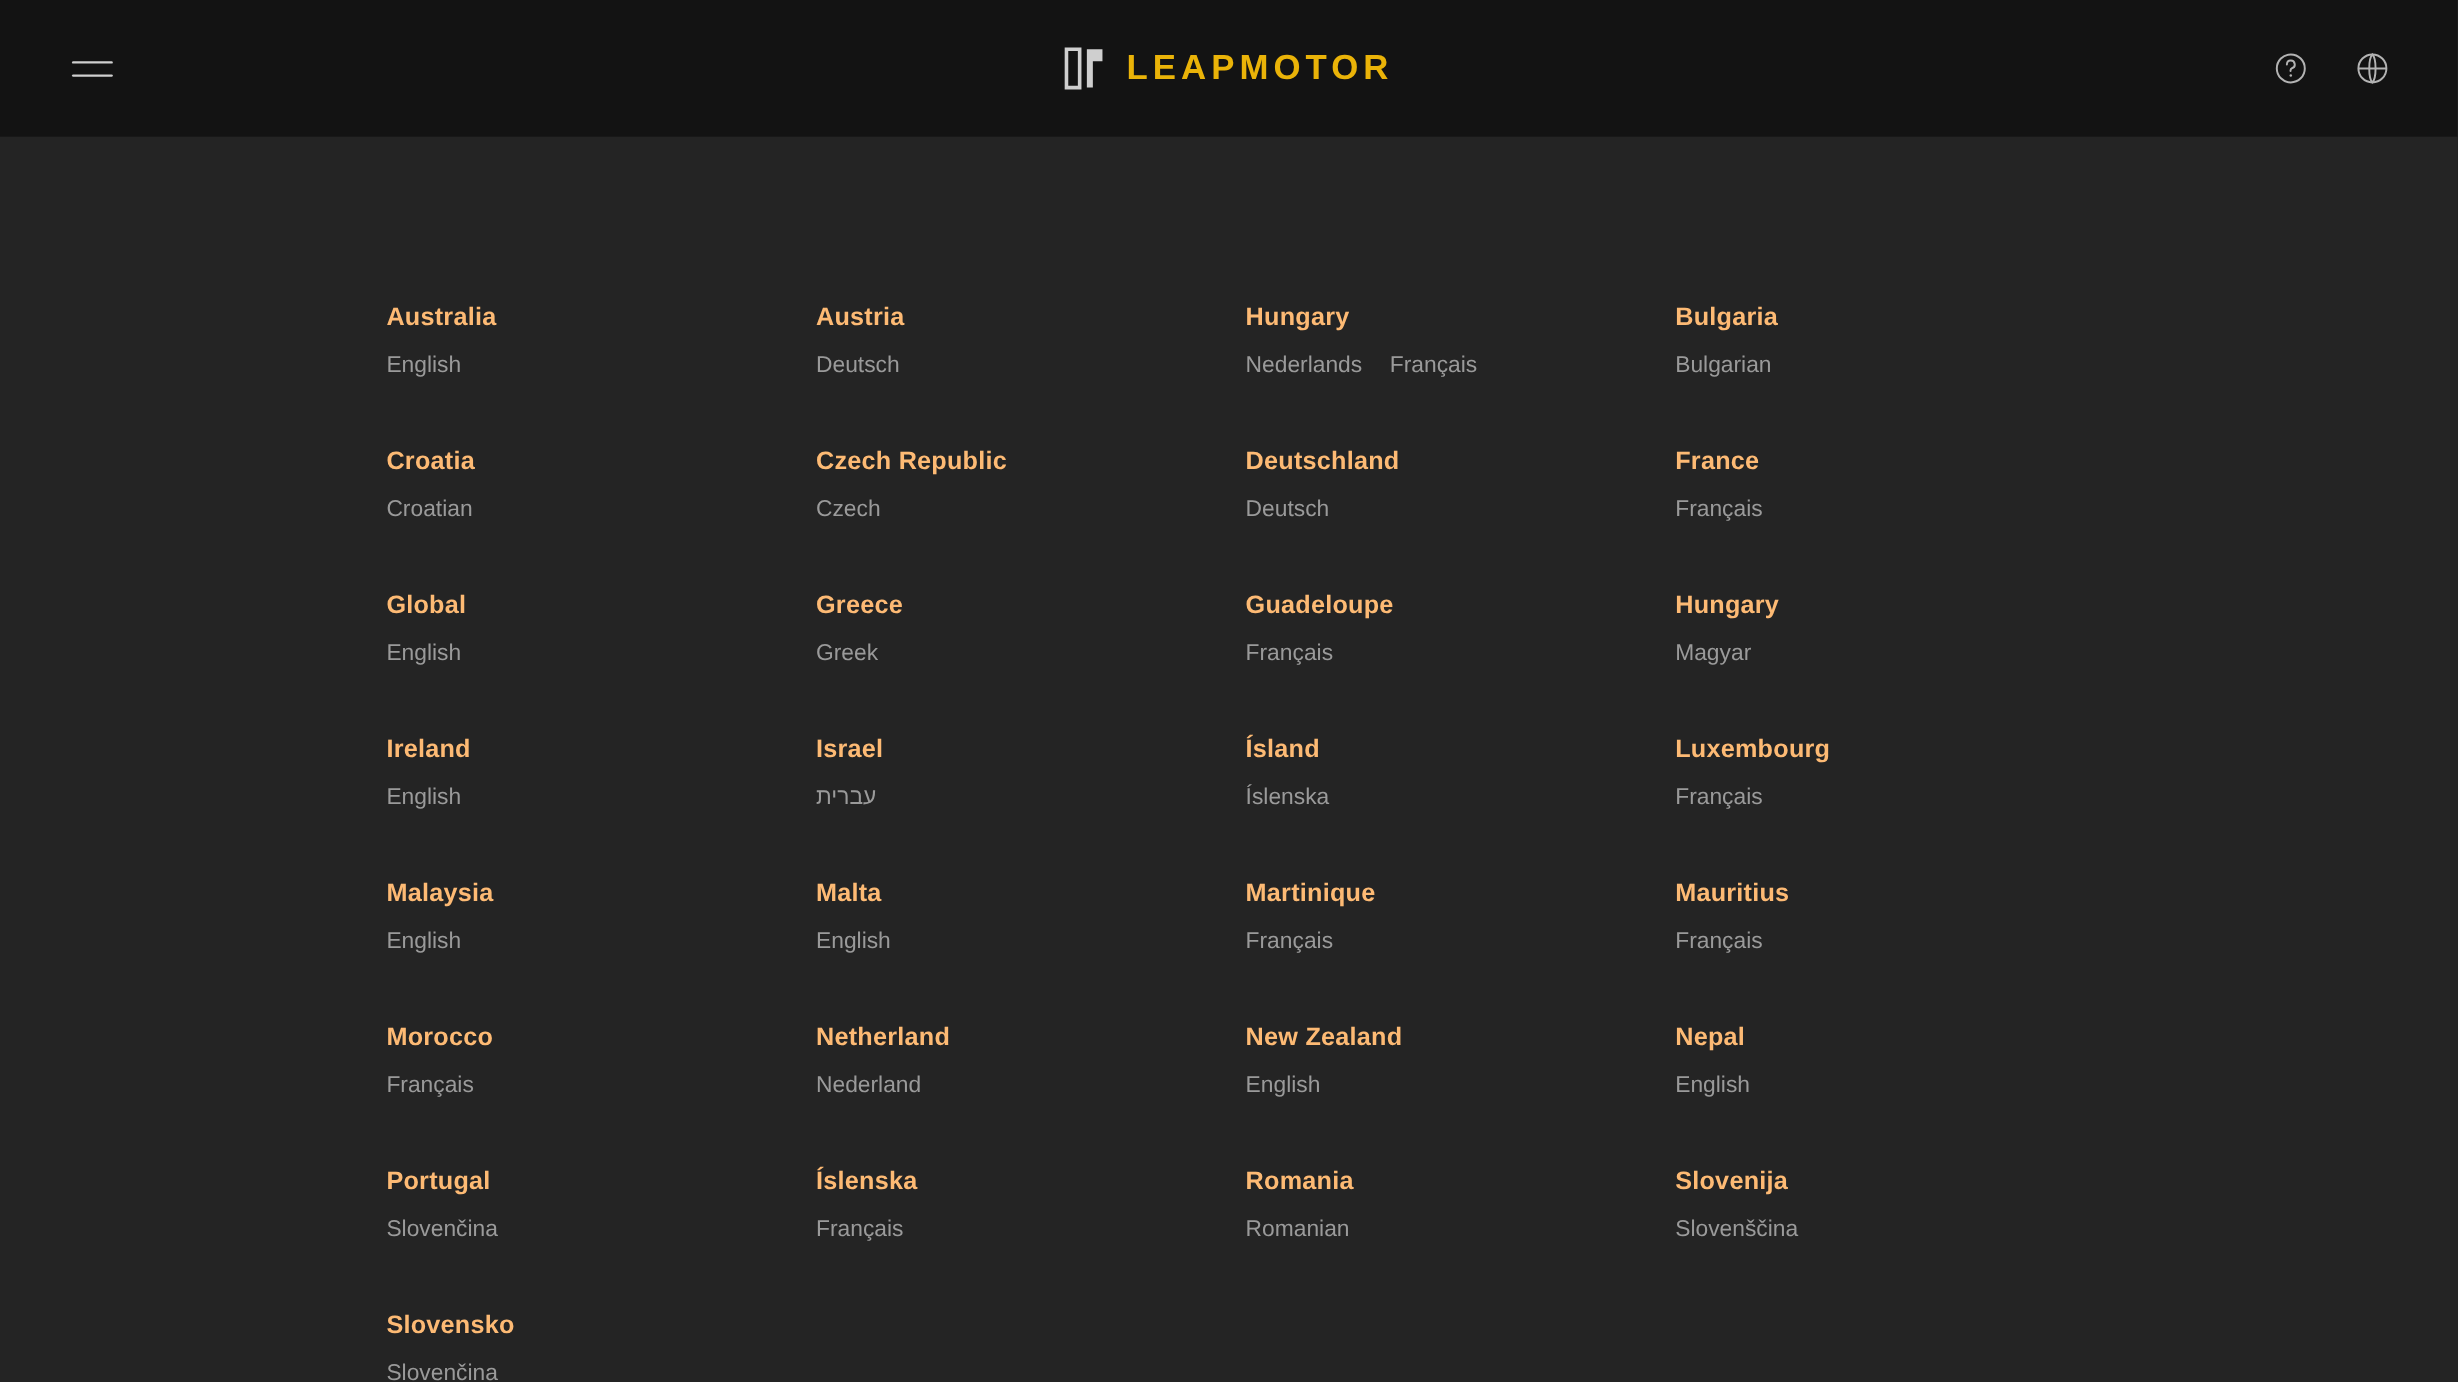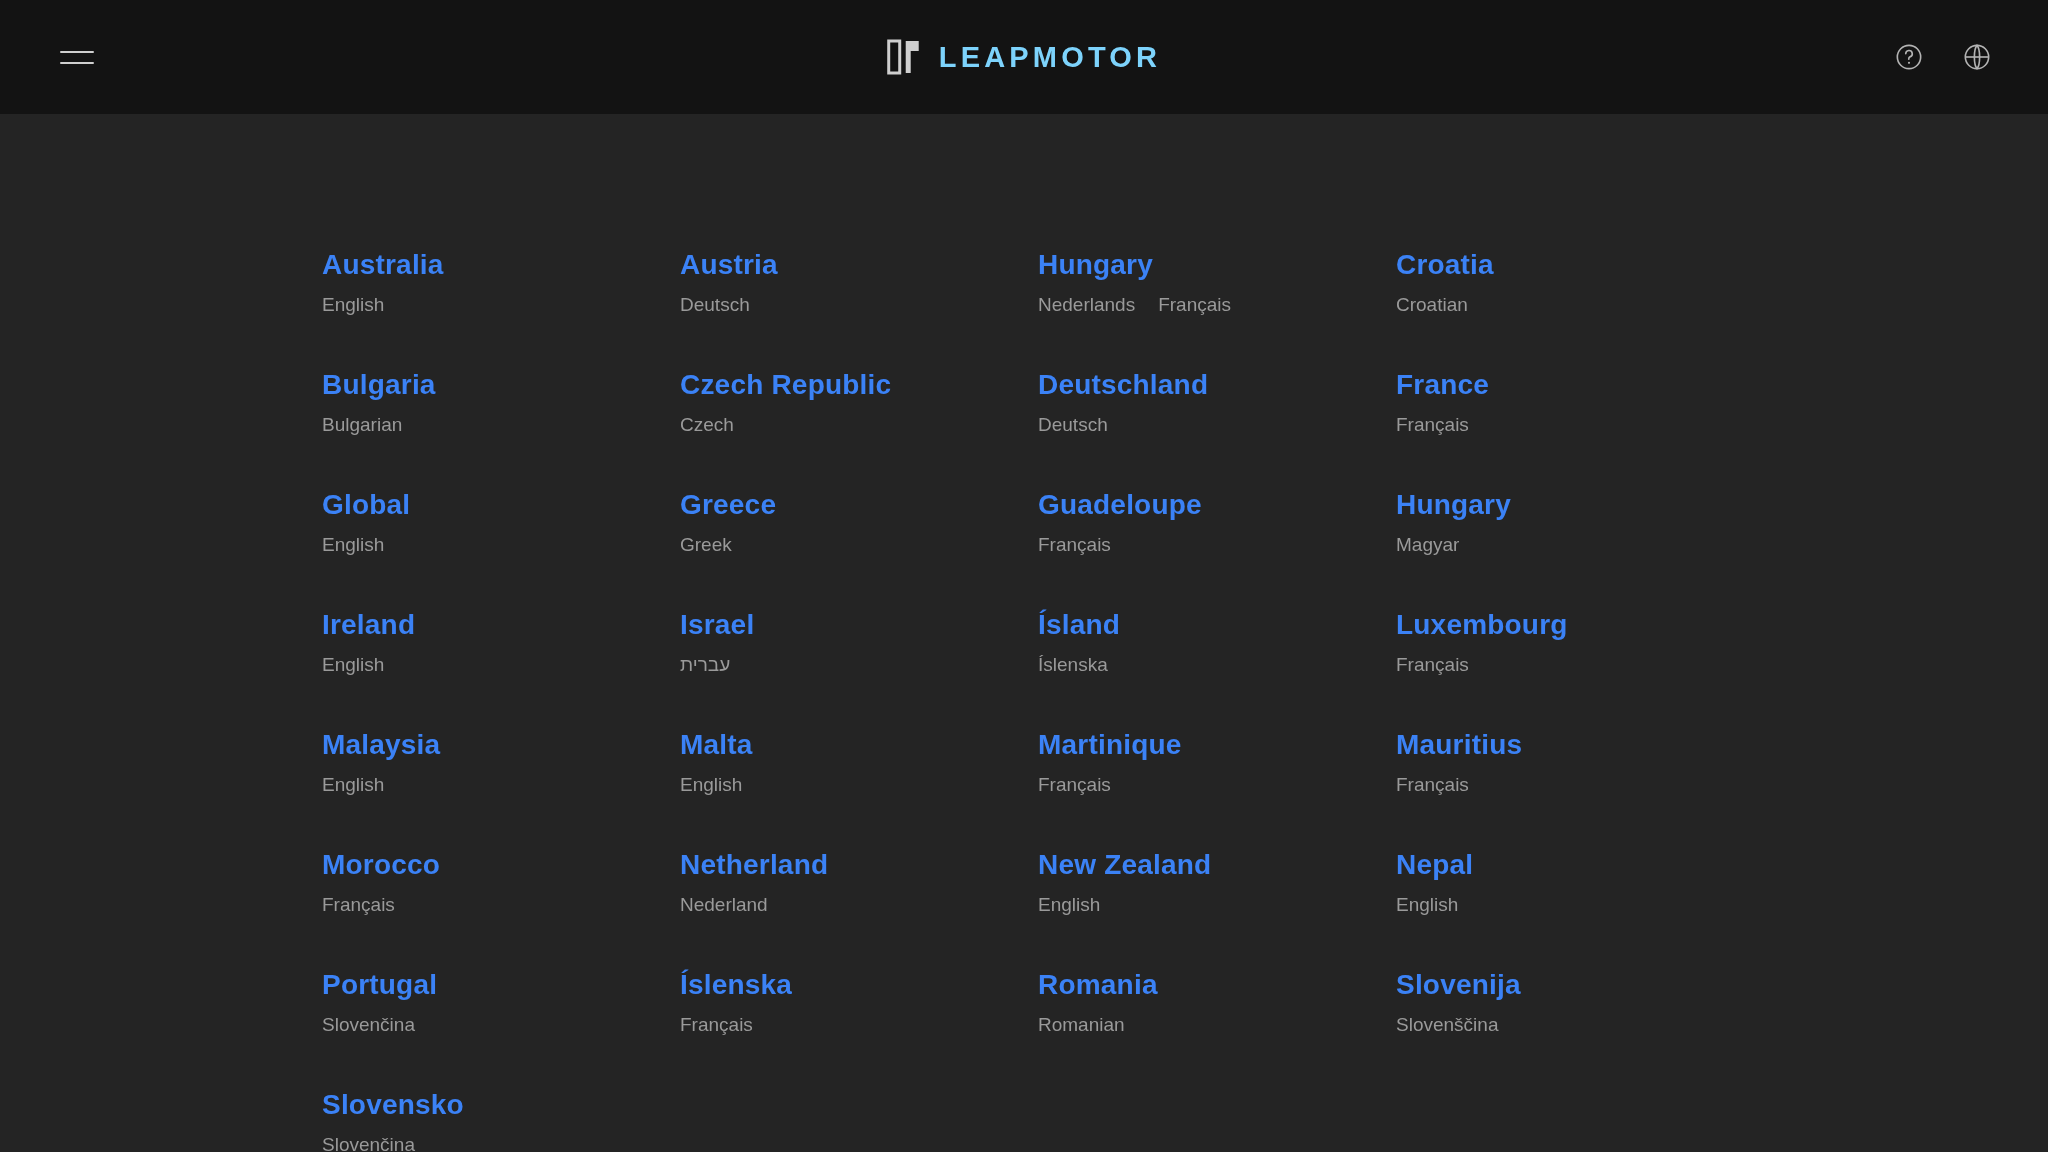--- a/index.html
+++ b/index.html
@@ -53,21 +53,21 @@
   .brand-mark {
     width: 34px;
     height: 36px;
     position: relative;
     display: block;
   }
   .brand-name {
     font-size: 29px;
     letter-spacing: 4.2px;
     font-weight: 700;
-    color: #7dd3fc;
+    color: #eab308;
     font-family: "Liberation Sans", sans-serif;
   }
 
   .header-actions {
     position: absolute;
     right: 56px;
     top: 50%;
     transform: translateY(-50%);
     display: flex;
     align-items: center;
@@ -98,23 +98,23 @@
     width: 1430px;
     display: grid;
     grid-template-columns: repeat(4, 358px);
     row-gap: 0px;
   }
   .region-cell {
     height: 120px;
     padding-top: 10px;
   }
   .region-name {
-    font-size: 28px;
+    font-size: 21px;
     font-weight: 700;
-    color: #3b82f6;
+    color: #fdba74;
     letter-spacing: 0.2px;
     line-height: 26px;
     cursor: pointer;
     display: inline-block;
   }
   .region-langs {
     margin-top: 15px;
     display: flex;
     gap: 23px;
   }
@@ -171,26 +171,26 @@
       <div class="region-cell"><div class="region-name">Australia</div><div class="region-langs">
           <span class="region-lang">English</span>
         </div></div>
       <div class="region-cell"><div class="region-name">Austria</div><div class="region-langs">
           <span class="region-lang">Deutsch</span>
         </div></div>
       <div class="region-cell"><div class="region-name">Hungary</div><div class="region-langs">
           <span class="region-lang">Nederlands</span>
           <span class="region-lang">Français</span>
         </div></div>
+      <div class="region-cell"><div class="region-name">Bulgaria</div><div class="region-langs">
+          <span class="region-lang">Bulgarian</span>
+        </div></div>
       <div class="region-cell"><div class="region-name">Croatia</div><div class="region-langs">
           <span class="region-lang">Croatian</span>
         </div></div>
-      <div class="region-cell"><div class="region-name">Bulgaria</div><div class="region-langs">
-          <span class="region-lang">Bulgarian</span>
-        </div></div>
       <div class="region-cell"><div class="region-name">Czech Republic</div><div class="region-langs">
           <span class="region-lang">Czech</span>
         </div></div>
       <div class="region-cell"><div class="region-name">Deutschland</div><div class="region-langs">
           <span class="region-lang">Deutsch</span>
         </div></div>
       <div class="region-cell"><div class="region-name">France</div><div class="region-langs">
           <span class="region-lang">Français</span>
         </div></div>
       <div class="region-cell"><div class="region-name">Global</div><div class="region-langs">

